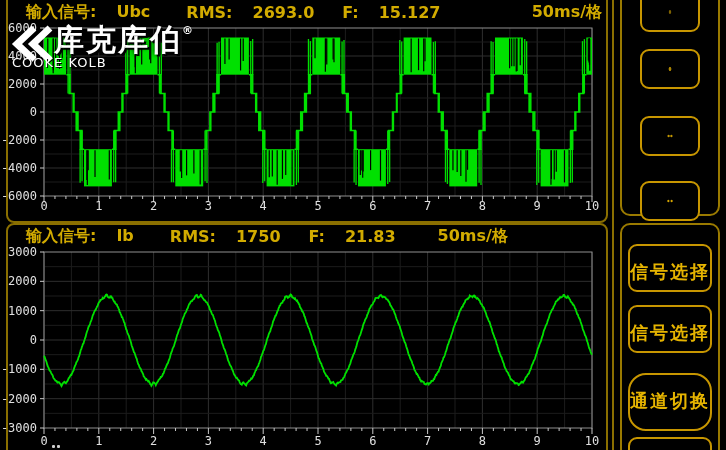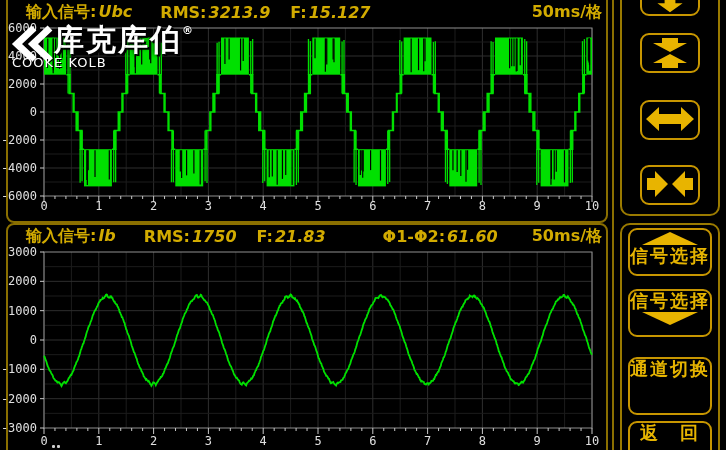--- a/index.html
+++ b/index.html
@@ -8,44 +8,44 @@
   
   .panel{position:absolute;border:2px solid #8a6f00;border-radius:8px;background:transparent;}
   .p-top{left:6px;top:-8px;width:598px;height:227px;}
   .p-bot{left:6px;top:223px;width:598px;height:240px;}
   .side-line{position:absolute;left:612px;top:0;width:2px;height:450px;background:#8a6f00;}
   .group{position:absolute;border:2px solid #9a7a00;border-radius:10px;}
   .g1{left:620px;top:-30px;width:96px;height:242px;}
   .g2{left:620px;top:223px;width:96px;height:240px;}
   
   .hdr{position:absolute;left:26px;width:576px;display:flex;align-items:center;
-       color:#d2ab00;font-weight:bold;font-size:16px;white-space:nowrap;}
-  .hdr .v{margin-left:2px;font-style:italic;}
+       color:#d2ab00;font-weight:bold;font-size:16px;white-space:nowrap;gap:8px;}
+  .hdr .v{margin-left:20px;}
   .hdr .g{display:flex;}
   .hdr .gap1{margin-left:28px;} .hdr .gap2{margin-left:20px;}
   .hdr .push{margin-left:auto;}
   .hdr .gap3{margin-left:34px;}
   
   .chart{position:absolute;left:0;}
   
   .logo{position:absolute;left:8px;top:22px;z-index:5;display:flex;align-items:flex-start;color:#fff;}
   .logo-text{font-size:30px;font-weight:bold;letter-spacing:2px;line-height:36px;
              text-shadow:2px 2px 0 #000,0 0 4px #000;}
   .logo-reg{font-size:11px;font-weight:bold;margin-top:2px;text-shadow:1px 1px 0 #000;}
   .logo-sub{position:absolute;left:4px;top:33px;font-size:13px;letter-spacing:1px;color:#fff;
             text-shadow:1px 1px 0 #000;}
   
   .btn{position:absolute;background:#000;border:2px solid #c79600;border-radius:9px;
-       display:flex;flex-direction:column;align-items:center;justify-content:flex-start;
-       padding:0;cursor:pointer;box-sizing:border-box;}
+       display:flex;flex-direction:column;align-items:center;justify-content:space-between;
+       padding:16px;cursor:pointer;box-sizing:border-box;margin-top:16px;}
   .ibtn{left:640px;width:60px;height:40px;}
   .tbtn{left:628px;width:84px;color:#e6b400;font-weight:bold;font-size:18px;
         letter-spacing:2px;font-family:"DejaVu Sans",sans-serif;white-space:nowrap;}
   .b1{top:-24px;} .b2{top:33px;} .b3{top:100px;} .b4{top:165px;}
-  .b5{top:228px;height:48px;} .b6{top:289px;height:48px;} .b7{top:357px;height:58px;} .b8{top:421px;height:48px;}
+  .b5{top:228px;height:48px;} .b6{top:289px;height:48px;} .b7{top:357px;height:58px;border-radius:18px;} .b8{top:421px;height:48px;}
   .tbtn .lbl{line-height:20px;}
   .dots{position:absolute;left:52px;top:445px;width:3px;height:3px;background:#cfcfcf;
         box-shadow:5px 0 0 #cfcfcf;border-radius:1px;}
 </style>
 </head>
 <body>
 
 <div class="screen">
 
   <div class="panel p-top"></div>
@@ -406,21 +406,21 @@
       <path d="M44.0 133.7L44.5 134.6L45.1 136.4L45.6 138.0L46.2 139.1L46.7 140.7L47.3 142.9L47.8 144.4L48.4 145.4L48.9 146.8L49.5 148.4L50.0 148.9L50.6 149.5L51.1 150.8L51.7 152.1L52.2 152.6L52.8 153.9L53.3 155.6L53.9 156.6L54.4 157.0L55.0 157.9L55.5 158.7L56.1 159.0L56.6 159.1L57.2 160.3L57.7 160.6L58.2 160.3L58.8 160.1L59.3 160.8L59.9 161.3L60.4 162.0L61.0 163.0L61.5 164.0L62.1 162.8L62.6 161.6L63.2 160.9L63.7 160.5L64.3 159.8L64.8 160.2L65.4 161.0L65.9 161.3L66.5 160.1L67.0 159.8L67.6 158.8L68.1 157.6L68.7 156.1L69.2 155.8L69.8 154.8L70.3 153.7L70.9 152.8L71.4 152.9L71.9 151.6L72.5 150.4L73.0 149.2L73.6 148.4L74.1 146.2L74.7 144.7L75.2 143.4L75.8 142.4L76.3 140.4L76.9 139.5L77.4 138.6L78.0 137.4L78.5 135.3L79.1 134.3L79.6 132.6L80.2 130.6L80.7 128.1L81.3 127.2L81.8 125.3L82.4 123.6L82.9 122.0L83.5 121.5L84.0 119.5L84.6 117.8L85.1 116.1L85.6 114.9L86.2 112.2L86.7 110.4L87.3 108.7L87.8 107.5L88.4 105.2L88.9 104.3L89.5 103.2L90.0 102.0L90.6 99.8L91.1 98.9L91.7 97.2L92.2 95.4L92.8 93.1L93.3 92.5L93.9 90.8L94.4 89.5L95.0 88.3L95.5 88.2L96.1 86.6L96.6 85.6L97.2 84.3L97.7 83.8L98.3 81.7L98.8 80.7L99.3 79.8L99.9 79.4L100.4 77.9L101.0 77.9L101.5 77.5L102.1 77.2L102.6 75.9L103.2 76.5L103.7 76.2L104.3 75.8L104.8 74.5L105.4 74.2L105.9 72.8L106.5 72.4L107.0 72.6L107.6 74.7L108.1 75.0L108.7 75.6L109.2 75.6L109.8 75.7L110.3 74.2L110.9 74.1L111.4 74.5L112.0 76.0L112.5 76.1L113.0 77.7L113.6 78.6L114.1 79.7L114.7 79.7L115.2 81.3L115.8 81.7L116.3 82.4L116.9 82.5L117.4 84.4L118.0 85.0L118.5 86.3L119.1 87.5L119.6 90.0L120.2 90.7L120.7 92.1L121.3 93.3L121.8 95.2L122.4 95.3L122.9 96.8L123.5 98.3L124.0 100.2L124.6 101.0L125.1 103.5L125.7 105.3L126.2 107.3L126.7 108.1L127.3 110.5L127.8 111.6L128.4 112.9L128.9 113.8L129.5 116.3L130.0 117.5L130.6 119.3L131.1 121.0L131.7 123.8L132.2 124.9L132.8 126.6L133.3 128.1L133.9 130.2L134.4 130.5L135.0 132.2L135.5 133.7L136.1 135.7L136.6 136.4L137.2 138.8L137.7 140.6L138.3 142.3L138.8 142.9L139.4 145.0L139.9 145.8L140.4 146.7L141.0 147.2L141.5 149.3L142.1 149.9L142.6 151.2L143.2 152.3L143.7 154.5L144.3 154.8L144.8 155.8L145.4 156.6L145.9 157.7L146.5 157.2L147.0 158.1L147.6 158.7L148.1 159.4L148.7 158.9L149.2 160.0L149.8 160.9L150.3 162.2L150.9 162.4L151.4 163.8L152.0 162.9L152.5 161.8L153.1 160.5L153.6 160.8L154.1 160.5L154.7 161.0L155.2 161.7L155.8 163.1L156.3 161.9L156.9 161.1L157.4 160.0L158.0 159.4L158.5 158.0L159.1 157.6L159.6 156.9L160.2 156.4L160.7 155.0L161.3 155.0L161.8 154.4L162.4 153.6L162.9 151.9L163.5 151.5L164.0 149.9L164.6 148.3L165.1 146.5L165.7 146.0L166.2 144.3L166.8 143.0L167.3 141.9L167.8 141.5L168.4 139.5L168.9 138.1L169.5 136.6L170.0 135.2L170.6 132.6L171.1 131.1L171.7 129.7L172.2 128.2L172.8 126.1L173.3 125.4L173.9 124.1L174.4 122.4L175.0 120.3L175.5 119.2L176.1 117.1L176.6 114.9L177.2 112.8L177.7 111.9L178.3 109.9L178.8 108.2L179.4 107.0L179.9 106.3L180.5 104.2L181.0 102.6L181.5 101.2L182.1 99.7L182.6 97.2L183.2 95.8L183.7 94.6L184.3 93.3L184.8 91.5L185.4 91.0L185.9 90.2L186.5 88.8L187.0 87.2L187.6 86.5L188.1 85.0L188.7 83.3L189.2 82.0L189.8 81.6L190.3 80.4L190.9 79.5L191.4 79.2L192.0 79.2L192.5 78.1L193.1 77.5L193.6 77.3L194.2 76.8L194.7 75.3L195.2 74.2L195.8 73.6L196.3 73.1L196.9 73.0L197.4 74.5L198.0 75.5L198.5 75.5L199.1 75.0L199.6 74.8L200.2 73.9L200.7 72.8L201.3 73.2L201.8 74.7L202.4 75.5L202.9 76.2L203.5 77.1L204.0 77.9L204.6 78.1L205.1 78.6L205.7 79.7L206.2 80.2L206.8 80.3L207.3 81.1L207.9 82.5L208.4 83.4L208.9 84.3L209.5 86.1L210.0 87.8L210.6 88.6L211.1 89.7L211.7 91.3L212.2 92.4L212.8 92.9L213.3 94.3L213.9 96.1L214.4 97.4L215.0 98.7L215.5 101.0L216.1 103.0L216.6 104.3L217.2 105.6L217.7 107.6L218.3 108.8L218.8 109.7L219.4 111.3L219.9 113.5L220.5 114.8L221.0 116.5L221.6 118.7L222.1 121.0L222.6 122.1L223.2 123.8L223.7 125.6L224.3 127.0L224.8 127.7L225.4 129.5L225.9 131.3L226.5 132.9L227.0 134.1L227.6 136.6L228.1 138.4L228.7 139.6L229.2 140.7L229.8 142.7L230.3 143.5L230.9 144.2L231.4 145.3L232.0 147.2L232.5 148.0L233.1 149.3L233.6 151.0L234.2 152.7L234.7 153.1L235.3 154.2L235.8 155.3L236.3 156.0L236.9 155.8L237.4 156.9L238.0 157.7L238.5 158.2L239.1 158.5L239.6 160.1L240.2 161.4L240.7 162.1L241.3 162.1L241.8 162.6L242.4 161.3L242.9 160.5L243.5 160.3L244.0 161.3L244.6 161.5L245.1 162.4L245.7 163.1L246.2 163.5L246.8 161.6L247.3 160.8L247.9 160.1L248.4 159.8L249.0 158.7L249.5 158.8L250.0 158.3L250.6 157.6L251.1 156.5L251.7 156.8L252.2 156.0L252.8 155.0L253.3 153.6L253.9 153.3L254.4 151.4L255.0 150.0L255.5 148.6L256.1 148.2L256.6 146.3L257.2 145.4L257.7 144.5L258.3 143.9L258.8 141.7L259.4 140.6L259.9 139.0L260.5 137.5L261.0 134.8L261.6 133.9L262.1 132.3L262.7 130.9L263.2 128.9L263.7 128.5L264.3 126.8L264.8 125.1L265.4 123.0L265.9 122.1L266.5 119.5L267.0 117.5L267.6 115.6L268.1 114.8L268.7 112.4L269.2 111.2L269.8 110.0L270.3 109.1L270.9 106.6L271.4 105.4L272.0 103.7L272.5 102.0L273.1 99.3L273.6 98.5L274.2 96.9L274.7 95.7L275.3 93.8L275.8 93.7L276.4 92.2L276.9 90.9L277.4 89.1L278.0 88.6L278.5 86.5L279.1 85.1L279.6 83.7L280.2 83.5L280.7 81.7L281.3 81.3L281.8 80.8L282.4 80.7L282.9 78.9L283.5 78.7L284.0 77.9L284.6 77.1L285.1 74.9L285.7 74.8L286.2 74.2L286.8 74.5L287.3 74.6L287.9 75.9L288.4 75.6L289.0 75.1L289.5 73.8L290.1 73.9L290.6 72.5L291.1 72.8L291.7 73.6L292.2 75.3L292.8 75.3L293.3 75.9L293.9 76.1L294.4 76.9L295.0 76.3L295.5 77.6L296.1 78.2L296.6 78.8L297.2 78.5L297.7 80.0L298.3 80.8L298.8 81.9L299.4 82.5L299.9 84.8L300.5 85.6L301.0 86.7L301.6 87.5L302.1 89.4L302.7 89.6L303.2 90.7L303.8 91.9L304.3 94.0L304.8 94.7L305.4 96.7L305.9 98.6L306.5 100.7L307.0 101.3L307.6 103.3L308.1 104.7L308.7 106.1L309.2 106.6L309.8 109.0L310.3 110.5L310.9 112.2L311.4 113.6L312.0 116.5L312.5 117.9L313.1 119.5L313.6 120.8L314.2 123.1L314.7 123.7L315.3 125.1L315.8 126.7L316.4 129.0L316.9 129.9L317.5 132.1L318.0 134.0L318.5 136.1L319.1 136.7L319.6 138.7L320.2 139.9L320.7 141.1L321.3 141.5L321.8 143.6L322.4 144.8L322.9 146.2L323.5 147.3L324.0 149.7L324.6 150.6L325.1 151.5L325.7 152.4L326.2 153.9L326.8 153.9L327.3 154.5L327.9 155.4L328.4 156.8L329.0 156.9L329.5 158.2L330.1 159.7L330.6 161.0L331.2 160.5L331.7 161.0L332.2 160.6L332.8 160.2L333.3 159.9L333.9 161.1L334.4 162.0L335.0 162.6L335.5 162.7L336.1 163.5L336.6 162.2L337.2 161.1L337.7 160.6L338.3 161.0L338.8 160.5L339.4 160.2L339.9 160.0L340.5 159.9L341.0 158.4L341.6 158.2L342.1 158.0L342.7 157.6L343.2 156.1L343.8 155.6L344.3 154.6L344.9 153.1L345.4 151.4L345.9 150.9L346.5 149.8L347.0 148.6L347.6 147.5L348.1 147.2L348.7 145.8L349.2 144.1L349.8 142.7L350.3 141.6L350.9 139.3L351.4 137.5L352.0 136.3L352.5 135.2L353.1 133.2L353.6 132.1L354.2 131.2L354.7 129.7L355.3 127.4L355.8 126.1L356.4 124.4L356.9 122.2L357.5 119.9L358.0 118.8L358.6 117.3L359.1 115.4L359.6 114.0L360.2 113.2L360.7 111.4L361.3 109.4L361.8 107.9L362.4 106.4L362.9 104.1L363.5 102.1L364.0 100.9L364.6 99.6L365.1 97.8L365.7 96.7L366.2 96.1L366.8 94.6L367.3 92.7L367.9 91.6L368.4 90.4L369.0 88.4L369.5 86.7L370.1 86.0L370.6 85.0L371.2 83.6L371.7 83.0L372.3 82.8L372.8 81.8L373.3 80.4L373.9 79.8L374.4 79.0L375.0 77.4L375.5 76.0L376.1 76.1L376.6 76.0L377.2 75.8L377.7 76.0L378.3 76.2L378.8 75.3L379.4 74.0L379.9 73.5L380.5 73.5L381.0 73.0L381.6 73.7L382.1 74.8L382.7 75.2L383.2 74.6L383.8 74.6L384.3 75.1L384.9 75.4L385.4 75.4L386.0 76.7L386.5 77.3L387.0 77.5L387.6 77.6L388.1 78.7L388.7 79.4L389.2 80.2L389.8 81.4L390.3 83.2L390.9 83.9L391.4 84.7L392.0 85.8L392.5 87.1L393.1 87.3L393.6 88.4L394.2 90.0L394.7 91.6L395.3 92.5L395.8 94.5L396.4 96.5L396.9 97.9L397.5 98.8L398.0 100.7L398.6 102.0L399.1 103.0L399.7 104.0L400.2 106.4L400.7 107.8L401.3 109.4L401.8 111.3L402.4 113.9L402.9 115.1L403.5 116.6L404.0 118.2L404.6 120.1L405.1 120.7L405.7 122.3L406.2 124.2L406.8 126.2L407.3 127.3L407.9 129.7L408.4 131.7L409.0 133.3L409.5 134.1L410.1 136.2L410.6 137.3L411.2 138.4L411.7 139.2L412.3 141.5L412.8 142.6L413.4 144.0L413.9 145.5L414.4 147.8L415.0 148.4L415.5 149.6L416.1 150.6L416.6 152.0L417.2 151.9L417.7 153.0L418.3 154.1L418.8 155.4L419.4 155.7L419.9 157.4L420.5 158.6L421.0 159.4L421.6 158.9L422.1 159.7L422.7 159.5L423.2 159.8L423.8 160.0L424.3 161.9L424.9 162.1L425.4 162.4L426.0 162.1L426.5 162.3L427.1 161.1L427.6 161.1L428.1 161.4L428.7 162.4L429.2 161.3L429.8 161.4L430.3 160.8L430.9 160.3L431.4 158.9L432.0 159.1L432.5 158.9L433.1 158.7L433.6 157.2L434.2 157.2L434.7 155.7L435.3 154.5L435.8 153.0L436.4 153.0L436.9 151.5L437.5 150.7L438.0 149.7L438.6 149.6L439.1 147.6L439.7 146.4L440.2 144.9L440.8 143.9L441.3 141.2L441.8 140.2L442.4 138.8L442.9 137.8L443.5 135.6L444.0 135.2L444.6 133.8L445.1 132.3L445.7 129.9L446.2 129.0L446.8 126.8L447.3 124.8L447.9 122.6L448.4 121.9L449.0 119.8L449.5 118.4L450.1 116.9L450.6 116.3L451.2 113.8L451.7 112.3L452.3 110.5L452.8 109.1L453.4 106.2L453.9 105.0L454.5 103.5L455.0 102.4L455.5 100.2L456.1 99.8L456.6 98.4L457.2 97.0L457.7 94.8L458.3 94.1L458.8 92.1L459.4 90.4L459.9 88.6L460.5 88.4L461.0 86.7L461.6 85.8L462.1 84.9L462.7 84.8L463.2 82.9L463.8 82.1L464.3 81.0L464.9 80.4L465.4 78.3L466.0 77.9L466.5 77.4L467.1 77.4L467.6 76.6L468.2 76.8L468.7 76.1L469.2 75.2L469.8 73.7L470.3 74.4L470.9 74.1L471.4 74.4L472.0 74.5L472.5 75.1L473.1 74.0L473.6 73.5L474.2 73.4L474.7 74.8L475.3 74.5L475.8 75.6L476.4 76.3L476.9 76.8L477.5 76.1L478.0 76.6L478.6 77.2L479.1 78.4L479.7 78.6L480.2 80.5L480.8 81.5L481.3 82.3L481.9 82.6L482.4 84.3L482.9 84.7L483.5 85.4L484.0 86.2L484.6 88.3L485.1 89.1L485.7 90.6L486.2 92.3L486.8 94.5L487.3 95.1L487.9 96.6L488.4 98.0L489.0 99.5L489.5 99.9L490.1 101.8L490.6 103.6L491.2 105.4L491.7 106.5L492.3 109.2L492.8 110.9L493.4 112.4L493.9 113.5L494.5 115.7L495.0 116.7L495.6 117.9L496.1 119.4L496.6 121.9L497.2 123.1L497.7 125.0L498.3 127.0L498.8 129.3L499.4 130.2L499.9 131.8L500.5 133.4L501.0 134.8L501.6 135.3L502.1 137.2L502.7 138.9L503.2 140.5L503.8 141.6L504.3 143.9L504.9 145.4L505.4 146.5L506.0 147.3L506.5 149.0L507.1 149.6L507.6 150.2L508.2 151.2L508.7 152.9L509.3 153.6L509.8 154.6L510.3 156.1L510.9 157.5L511.4 157.5L512.0 158.1L512.5 158.6L513.1 159.1L513.6 159.1L514.2 160.3L514.7 161.4L515.3 161.5L515.8 161.0L516.4 161.3L516.9 161.2L517.5 161.3L518.0 161.8L518.6 163.1L519.1 162.9L519.7 161.9L520.2 161.3L520.8 161.0L521.3 160.0L521.9 159.7L522.4 160.2L523.0 160.6L523.5 159.7L524.0 158.9L524.6 158.3L525.1 157.0L525.7 155.5L526.2 154.9L526.8 154.5L527.3 153.4L527.9 152.3L528.4 152.1L529.0 151.3L529.5 149.6L530.1 148.2L530.6 147.3L531.2 145.5L531.7 143.5L532.3 142.4L532.8 141.5L533.4 139.9L533.9 138.5L534.5 137.8L535.0 136.5L535.6 134.5L536.1 132.8L536.7 131.5L537.2 129.4L537.7 127.1L538.3 125.7L538.8 124.6L539.4 122.7L539.9 121.2L540.5 120.2L541.0 118.9L541.6 116.6L542.1 114.9L542.7 113.4L543.2 111.3L543.8 108.9L544.3 107.7L544.9 106.4L545.4 104.7L546.0 103.1L546.5 102.5L547.1 101.0L547.6 99.1L548.2 97.4L548.7 96.3L549.3 94.2L549.8 92.3L550.4 91.1L550.9 90.4L551.4 88.8L552.0 87.8L552.5 87.2L553.1 86.4L553.6 84.6L554.2 83.6L554.7 82.7L555.3 81.4L555.8 79.6L556.4 79.3L556.9 78.8L557.5 78.1L558.0 77.3L558.6 77.5L559.1 76.6L559.7 75.6L560.2 75.0L560.8 75.6L561.3 75.2L561.9 75.0L562.4 74.5L563.0 74.2L563.5 72.8L564.1 72.8L564.6 73.7L565.1 74.9L565.7 74.9L566.2 75.7L566.8 75.9L567.3 75.5L567.9 74.4L568.4 75.2L569.0 76.0L569.5 77.0L570.1 77.7L570.6 79.4L571.2 80.0L571.7 80.6L572.3 81.1L572.8 82.6L573.4 82.6L573.9 83.4L574.5 84.5L575.0 86.4L575.6 87.0L576.1 88.7L576.7 90.4L577.2 92.2L577.8 92.5L578.3 94.2L578.8 95.5L579.4 96.7L579.9 97.2L580.5 99.5L581.0 101.0L581.6 102.7L582.1 104.1L582.7 106.8L583.2 108.1L583.8 109.5L584.3 110.7L584.9 113.0L585.4 113.6L586.0 115.1L586.5 116.8L587.1 119.2L587.6 120.2L588.2 122.5L588.7 124.5L589.3 126.6L589.8 127.2L590.4 129.3L590.9 130.6L591.5 132.0L592.0 132.6" fill="none" stroke="#00e000" stroke-width="1.8"></path>
     </svg>
 
   <div class="hdr" style="top:2px">
     <span class="g">
         <span>输入信号:</span>
       <span class="v">Ubc</span>
       </span>
     <span class="g gap1">
         <span>RMS:</span>
-      <span class="v">3213.9</span>
+      <span class="v">2693.0</span>
       </span>
     <span class="g gap2">
         <span>F:</span>
       <span class="v">15.127</span>
       </span>
     <span class="push">50ms/格</span>
   </div>
 
   <div class="hdr" style="top:226px">
     <span class="g">
@@ -428,24 +428,20 @@
       <span class="v">Ib</span>
       </span>
     <span class="g gap1">
         <span>RMS:</span>
       <span class="v">1750</span>
       </span>
     <span class="g gap2">
         <span>F:</span>
       <span class="v">21.83</span>
       </span>
-    <span class="g push">
-        <span>Φ1-Φ2:</span>
-      <span class="v">61.60</span>
-      </span>
     <span class="gap3">50ms/格</span>
   </div>
 
   <div class="logo">
     <svg width="46" height="38" viewBox="0 0 46 38" style="margin-top:3px">
       <polyline points="26,3 9,19 26,35" fill="none" stroke="#fff" stroke-width="7"></polyline>
       <polyline points="42,3 25,19 42,35" fill="none" stroke="#fff" stroke-width="7"></polyline>
     </svg>
     <span class="logo-text">库克库伯</span>
     <span class="logo-reg">®</span>

